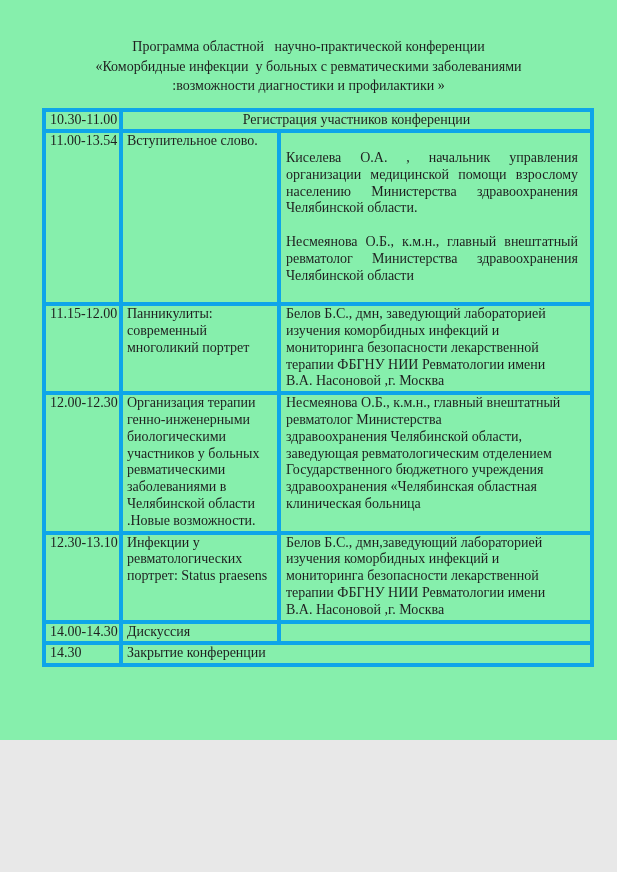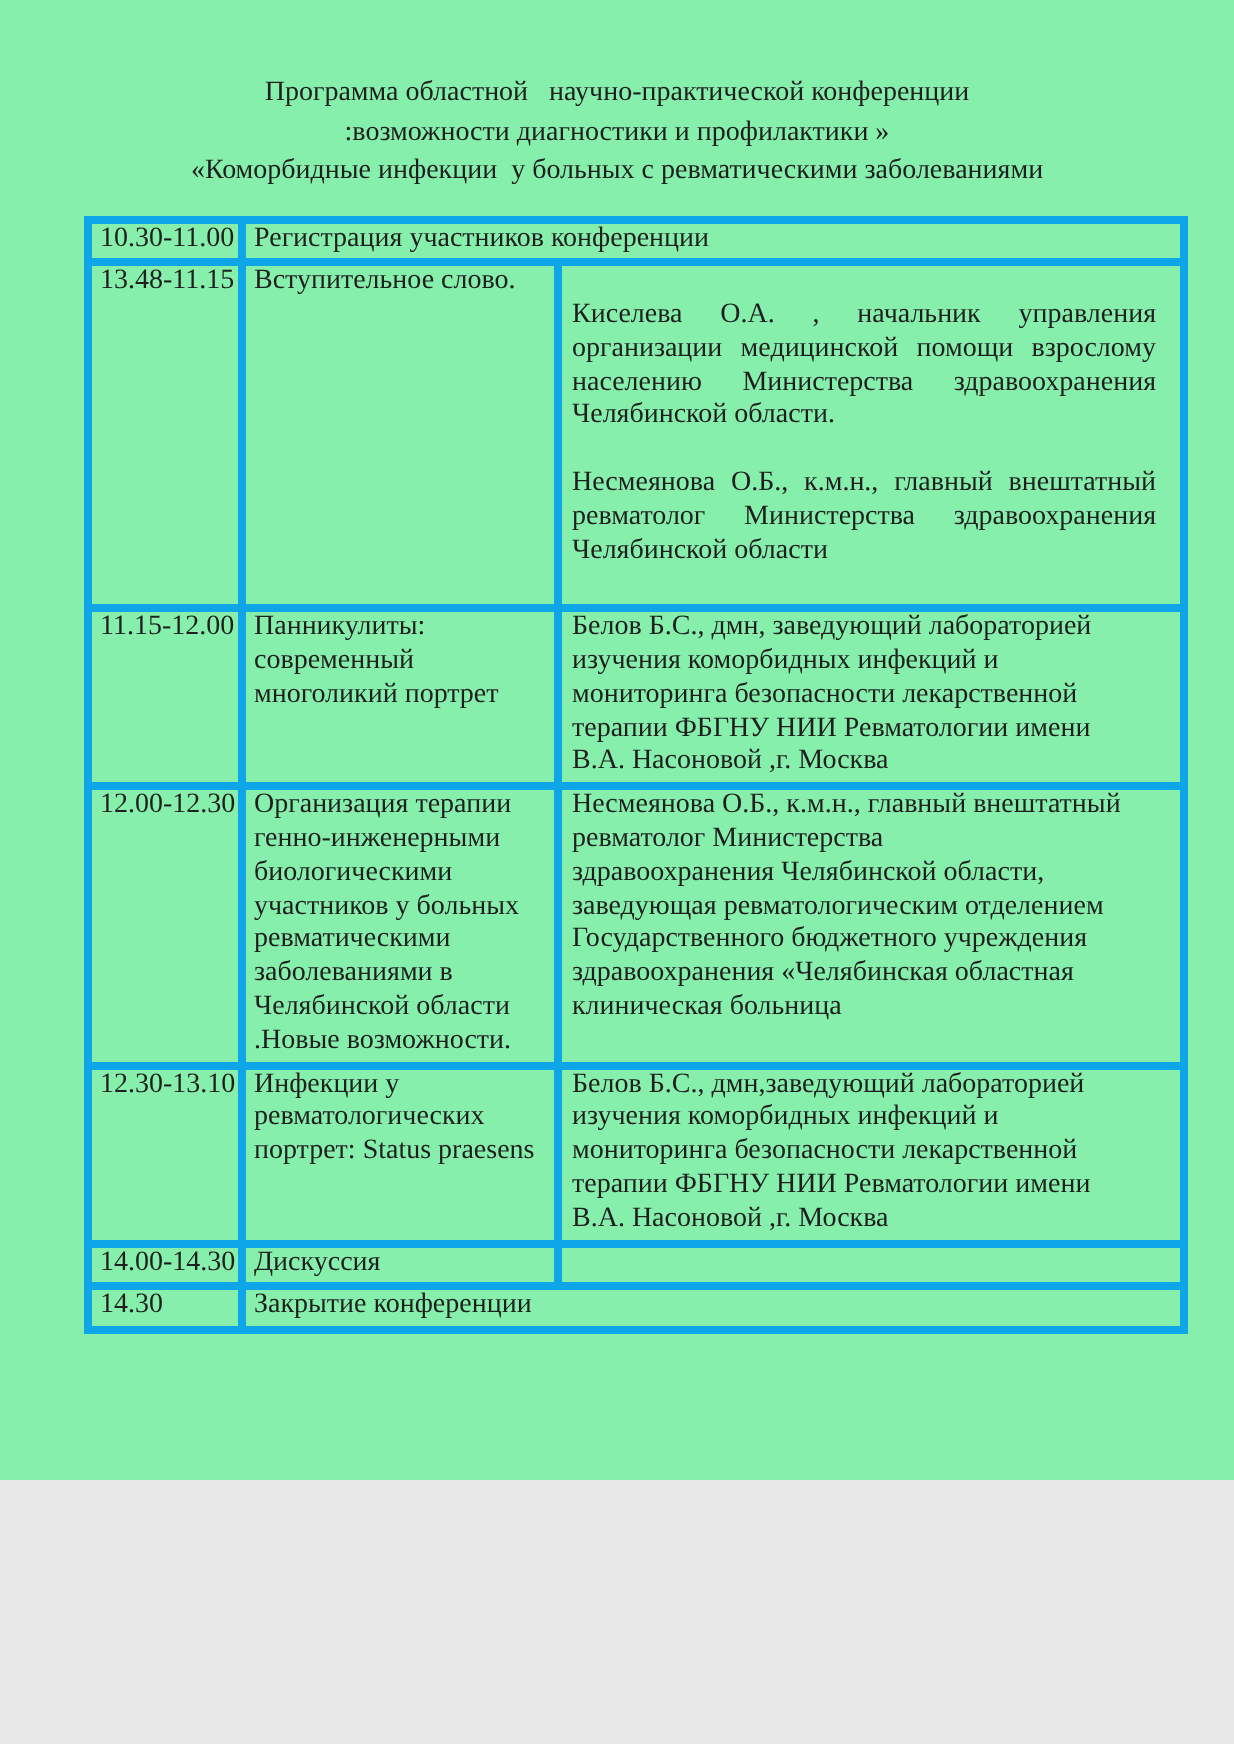--- a/index.html
+++ b/index.html
@@ -33,47 +33,47 @@
   td {
     border:4px solid #0ea5e9;
     vertical-align:top;
     padding:0 4px 1px 4px;
   }
   td.time { white-space:nowrap; }
   td.topic { white-space:pre-line; padding-right:2px; }
   td.speaker { white-space:pre-line; padding-left:5px; padding-right:5px; }
   td.speaker-justify { padding-left:5px; padding-right:12px; }
   td.speaker-justify .para { text-align:justify; }
-  td.merged-center { }
+  td.merged-center { text-align:center; }
 </style>
 </head>
 <body>
 
 <div class="page">
 
   <div class="title-block">
     <div class="title-line">Программа областной   научно-практической конференции</div>
+    <div class="title-line">«Коморбидные инфекции  у больных с ревматическими заболеваниями</div>
     <div class="title-line">:возможности диагностики и профилактики »</div>
-    <div class="title-line">«Коморбидные инфекции  у больных с ревматическими заболеваниями</div>
   </div>
 
   <table class="program">
     <colgroup>
       <col class="c-time">
         <col class="c-topic">
         <col class="c-desc">
     </colgroup>
     <tbody>
       <tr>
         <td class="time">10.30-11.00</td>
         <td class="merged-center" colspan="2">Регистрация участников конференции</td>
       </tr>
 
       <tr>
-        <td class="time">13.48-11.15</td>
+        <td class="time">11.00-13.54</td>
         <td class="topic">Вступительное слово.</td>
         <td class="speaker speaker-justify">
           <div class="para">Киселева О.А. , начальник управления организации медицинской помощи взрослому населению Министерства здравоохранения Челябинской области.</div>
           <div class="para">Несмеянова О.Б., к.м.н., главный внештатный ревматолог Министерства здравоохранения Челябинской области</div>
         </td>
       </tr>
 
       <tr>
         <td class="time">11.15-12.00</td>
         <td class="topic">Панникулиты:

